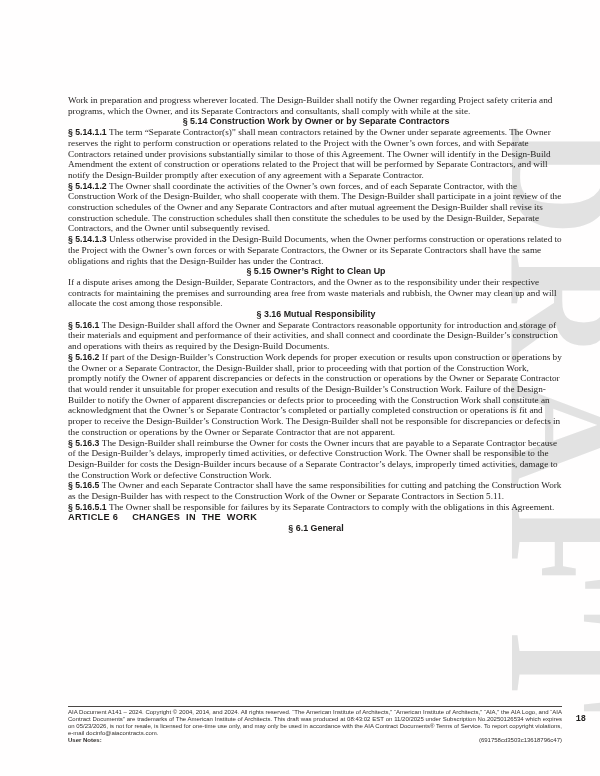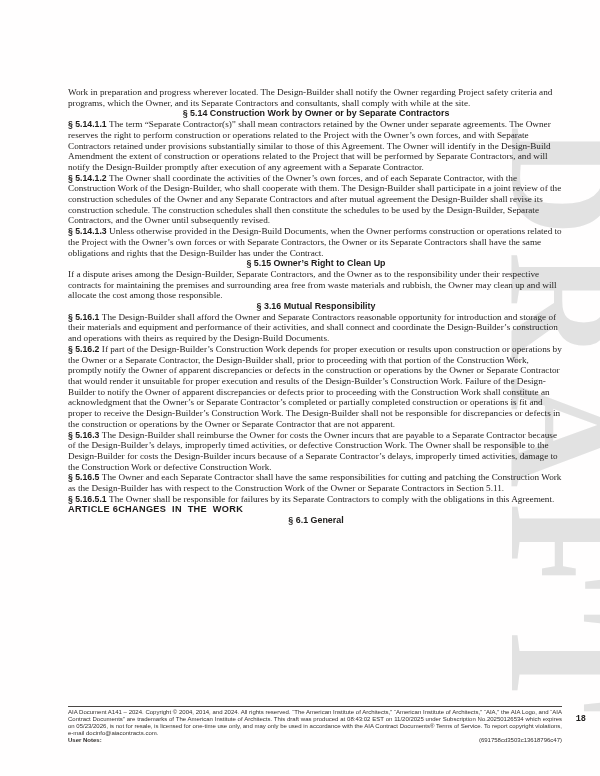--- a/index.html
+++ b/index.html
@@ -41,38 +41,39 @@
   .heading{
     font-family:"Liberation Sans", sans-serif;
     font-weight:bold;
     font-size:8.9px;
     line-height:10.7px;
     margin-top:8px;
     color:#1e1c1b;
     text-align:center;
   }
   .tight{margin-top:0 !important;}
-  .body-col p:first-child{margin-top:0;}
+  .body-col p:first-child{margin-top:8px;}
   .lead{
     font-family:"Liberation Sans", sans-serif;
     font-weight:bold;
     font-size:8.7px;
     color:#1e1c1b;
     text-align:center;
   }
   .article-heading{
     font-family:"Liberation Sans", sans-serif;
     font-weight:bold;
     font-size:9.2px;
     line-height:10.7px;
     margin-top:9px;
     letter-spacing:0.3px;
     color:#1e1c1b;
   }
   .article-heading .article-title{
+    margin-left:14px;
     word-spacing:3px;
   }
   .footer{
     position:absolute;
     top:706px;left:68px;
     width:494px;
     border-top:1.2px solid #4a4744;
     padding-top:2px;
     z-index:1;
     font-family:"Liberation Sans", sans-serif;

